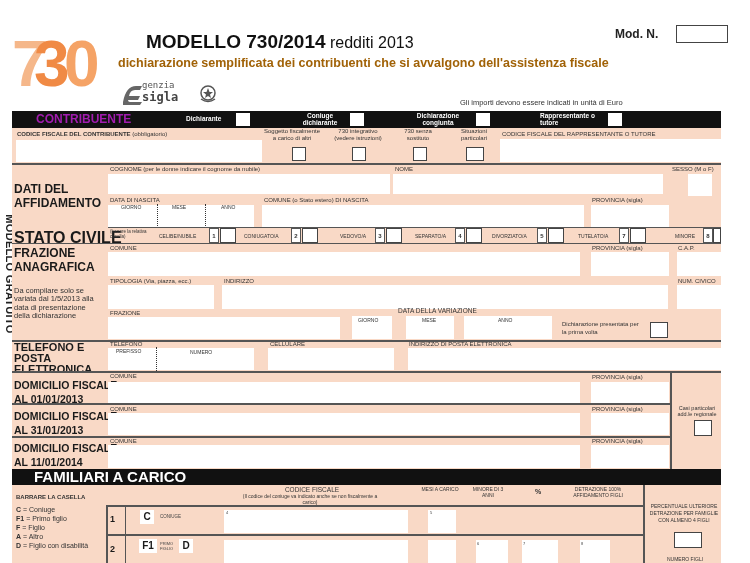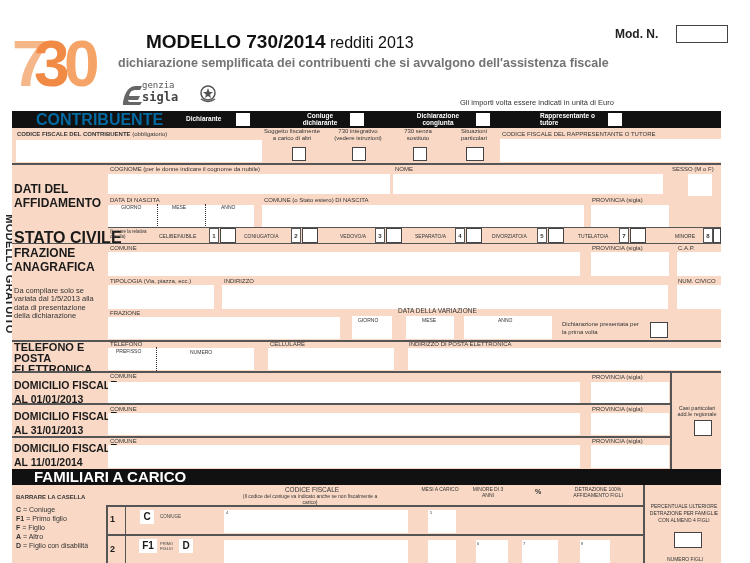--- a/index.html
+++ b/index.html
@@ -26,47 +26,47 @@
     <svg width="100" height="70" viewBox="0 0 100 70">
       <text x="4" y="62" font-family="Liberation Sans, sans-serif" font-size="64" font-weight="bold" fill="#f5b78a" letter-spacing="-8">7</text>
       <text x="26" y="62" font-family="Liberation Sans, sans-serif" font-size="64" font-weight="bold" fill="#f08a45" letter-spacing="-6">3</text>
       <text x="56" y="62" font-family="Liberation Sans, sans-serif" font-size="64" font-weight="bold" fill="#f5a366">0</text>
     </svg>
   </div>
   <div class="abs" style="left:118px;top:31px;white-space:nowrap;margin-left:28px;">
     <span style="font-size:19px;font-weight:bold;color:#111;">MODELLO 730/2014</span>
     <span style="font-size:16px;color:#111;">redditi 2013</span>
   </div>
-  <div class="abs" style="left:118px;top:56px;font-size:12.5px;font-weight:bold;color:#737373;white-space:nowrap;">dichiarazione semplificata dei contribuenti che si avvalgono dell'assistenza fiscale</div>
+  <div class="abs" style="left:118px;top:56px;font-size:12.5px;font-weight:bold;color:#a16207;white-space:nowrap;">dichiarazione semplificata dei contribuenti che si avvalgono dell'assistenza fiscale</div>
 
   <div class="abs" style="left:120px;top:80px;width:110px;height:28px;">
     <svg width="26" height="24" viewBox="0 0 26 24" style="position:absolute;left:0;top:2px;">
       <path d="M3 20 Q6 4 16 4 L22 4 L20 8 L15 8 Q10 8 9 14 L20 14 L18 18 L8 18 Q8 20 10 20 L22 20 L20 23 L3 23 Z" fill="#666"></path>
     </svg>
     <span style="position:absolute;left:22px;top:0;font-family:'DejaVu Sans Mono',monospace;font-size:9px;color:#555;">genzia</span>
     <span style="position:absolute;left:22px;top:10px;font-family:'DejaVu Sans Mono',monospace;font-size:12px;font-weight:bold;color:#444;">sigla</span>
     <svg width="20" height="20" viewBox="0 0 20 20" style="position:absolute;left:78px;top:4px;">
       <circle cx="10" cy="9" r="7" fill="none" stroke="#555" stroke-width="1.5"></circle>
       <polygon points="10,4 11.5,8 15,8 12,10.5 13,14 10,12 7,14 8,10.5 5,8 8.5,8" fill="#555"></polygon>
       <path d="M3 15 Q10 20 17 15" stroke="#555" stroke-width="1.5" fill="none"></path>
     </svg>
   </div>
 
   <div class="abs" style="left:615px;top:27px;font-size:12px;font-weight:bold;color:#222;">Mod. N.</div>
   <div class="box" style="left:676px;top:25px;width:52px;height:18px;"></div>
 
-  <div class="abs" style="left:460px;top:98px;font-size:7.5px;color:#333;">Gli importi volta essere indicati in unità di Euro</div>
+  <div class="abs" style="left:460px;top:98px;font-size:7.5px;color:#333;">Gli importi devono essere indicati in unità di Euro</div>
 </div>
 
 <div class="abs" style="left:-60px;top:268px;width:140px;height:12px;transform:rotate(90deg);font-size:11px;font-weight:bold;color:#222;text-align:center;letter-spacing:0.3px;">MODELLO GRATUITO</div>
 
 <div class="abs peach" style="left:12px;top:128px;width:709px;height:341px;"></div>
 
 <div class="blackbar" style="left:12px;top:111px;width:709px;height:17px;"></div>
-<div class="abs" style="left:36px;top:111px;font-size:16px;font-weight:bold;color:#0369a1;line-height:17px;">CONTRIBUENTE</div>
+<div class="abs" style="left:36px;top:111px;font-size:12px;font-weight:bold;color:#a21caf;line-height:17px;">CONTRIBUENTE</div>
 <div class="abs" style="left:186px;top:115px;font-size:6.5px;font-weight:bold;color:#fff;">Dichiarante</div>
 <div class="box" style="left:236px;top:113px;width:14px;height:13px;border:none;"></div>
 <div class="abs" style="left:295px;top:112px;width:50px;font-size:6.5px;font-weight:bold;color:#fff;text-align:center;line-height:7px;">Coniuge dichiarante</div>
 <div class="box" style="left:350px;top:113px;width:14px;height:13px;border:none;"></div>
 <div class="abs" style="left:410px;top:112px;width:56px;font-size:6.5px;font-weight:bold;color:#fff;text-align:center;line-height:7px;">Dichiarazione congiunta</div>
 <div class="box" style="left:476px;top:113px;width:14px;height:13px;border:none;"></div>
 <div class="abs" style="left:540px;top:112px;width:66px;font-size:6.5px;font-weight:bold;color:#fff;line-height:7px;">Rappresentante o tutore</div>
 <div class="box" style="left:608px;top:113px;width:14px;height:13px;border:none;"></div>
 
 <div class="lbl" style="left:17px;top:131px;font-weight:bold;">

